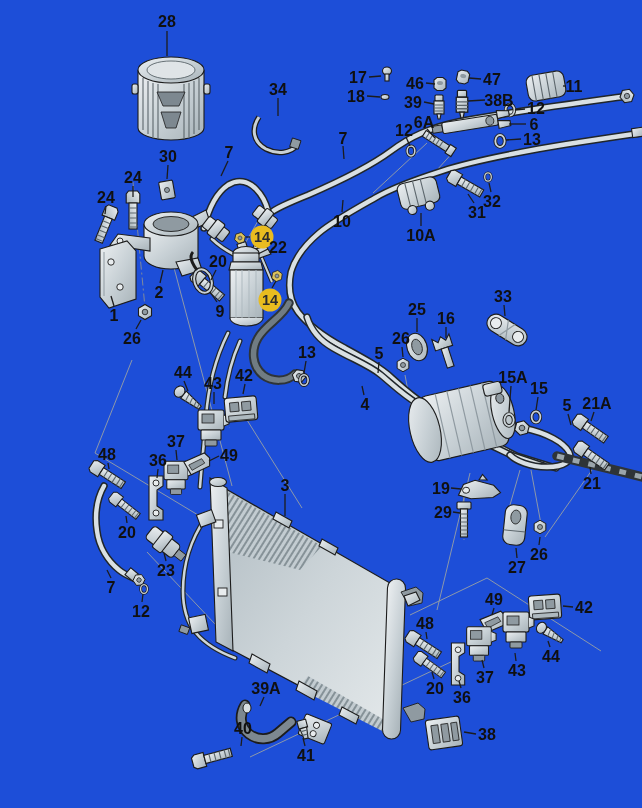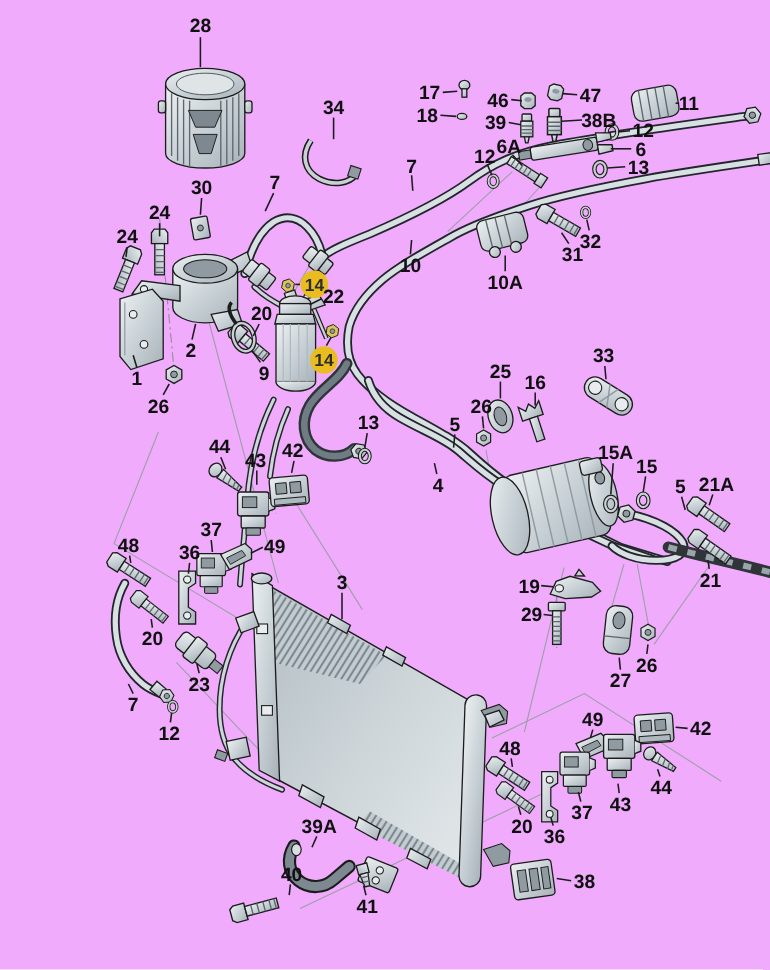--- a/index.html
+++ b/index.html
@@ -1,17 +1,17 @@
 <!DOCTYPE html>
 <html><head>
 <meta charset="utf-8">
 <style>
   html,body{margin:0;padding:0;background:#ffffff;}
   body{font-family:"Liberation Sans", sans-serif;}
-  .stage{position:relative;width:642px;height:808px;background:#f0abfc;overflow:hidden;}
+  .stage{position:relative;width:642px;height:808px;background:#1d4ed8;overflow:hidden;}
   svg{display:block;}
   .p{fill:url(#gm);stroke:#1c1c1c;stroke-width:1.1;}
   .d2{fill:#8f9aa1;stroke:#1c1c1c;stroke-width:0.9;}
   .lt{fill:#e8ecee;stroke:#1c1c1c;stroke-width:0.9;}
   .pO{stroke:#20262a;stroke-width:7.4;fill:none;stroke-linecap:round;}
   .pI{stroke:#d9e0e3;stroke-width:4.4;fill:none;stroke-linecap:round;}
   .tO{stroke:#20262a;stroke-width:5;fill:none;stroke-linecap:round;}
   .tI{stroke:#ced6da;stroke-width:2.6;fill:none;stroke-linecap:round;}
   .hO{stroke:#2e3438;stroke-width:9.5;fill:none;stroke-linecap:round;}
   .hI{stroke:#707c83;stroke-width:5.5;fill:none;stroke-linecap:round;}

